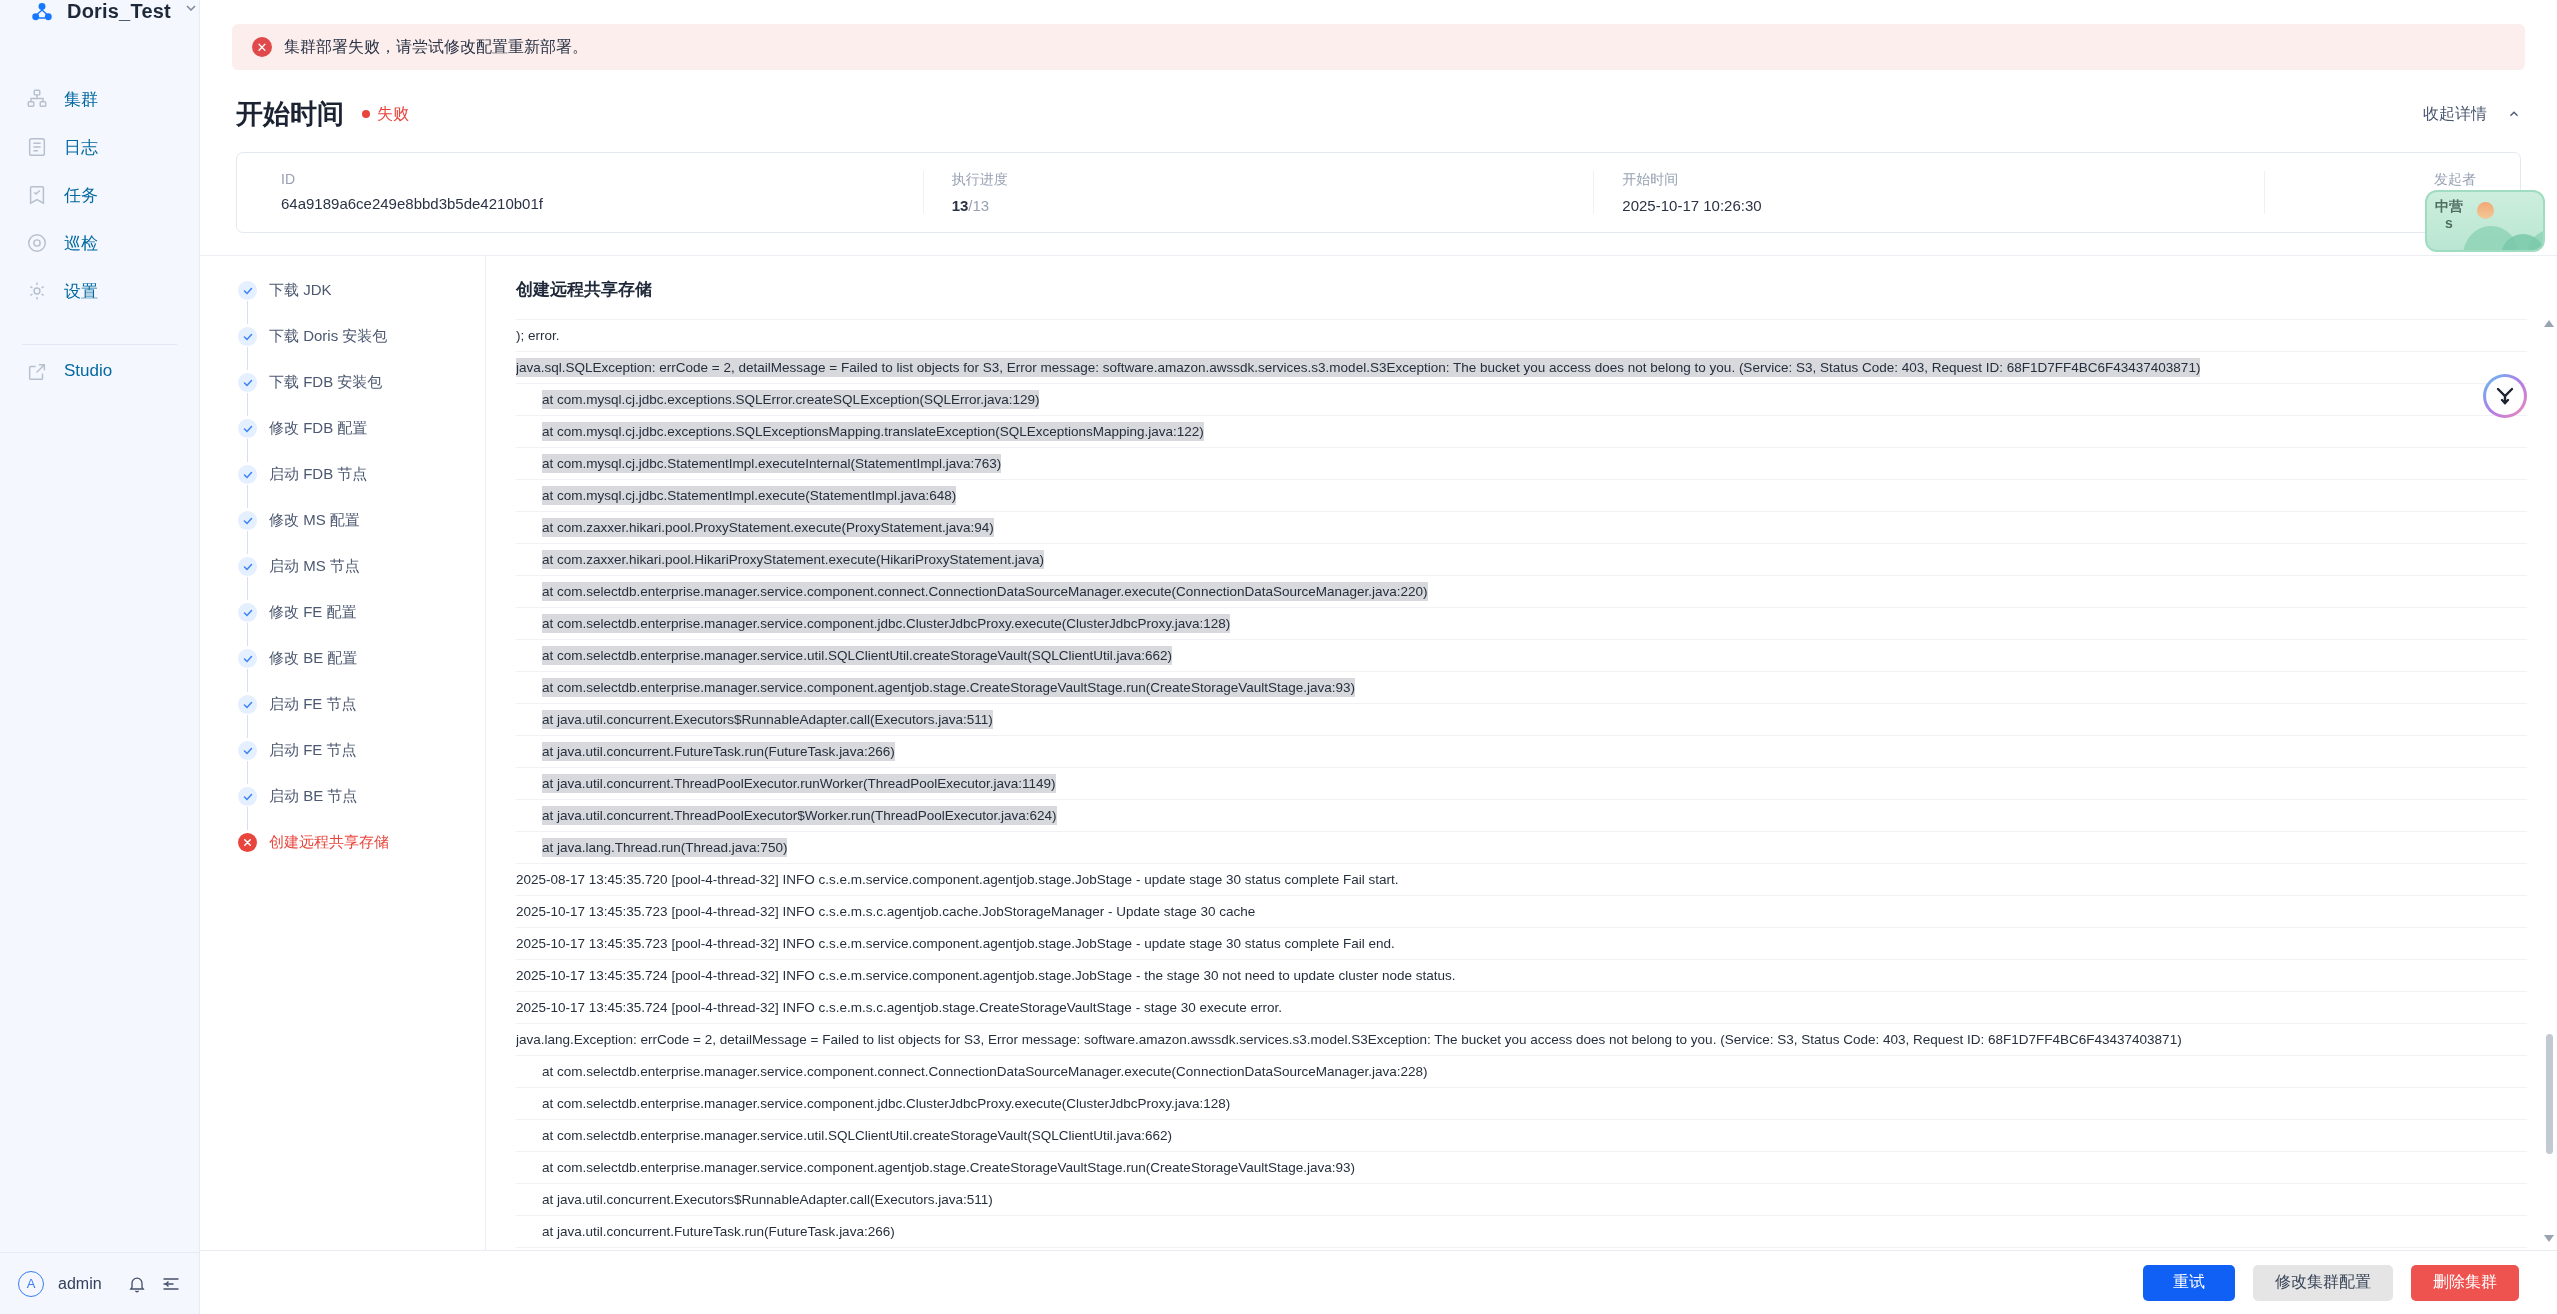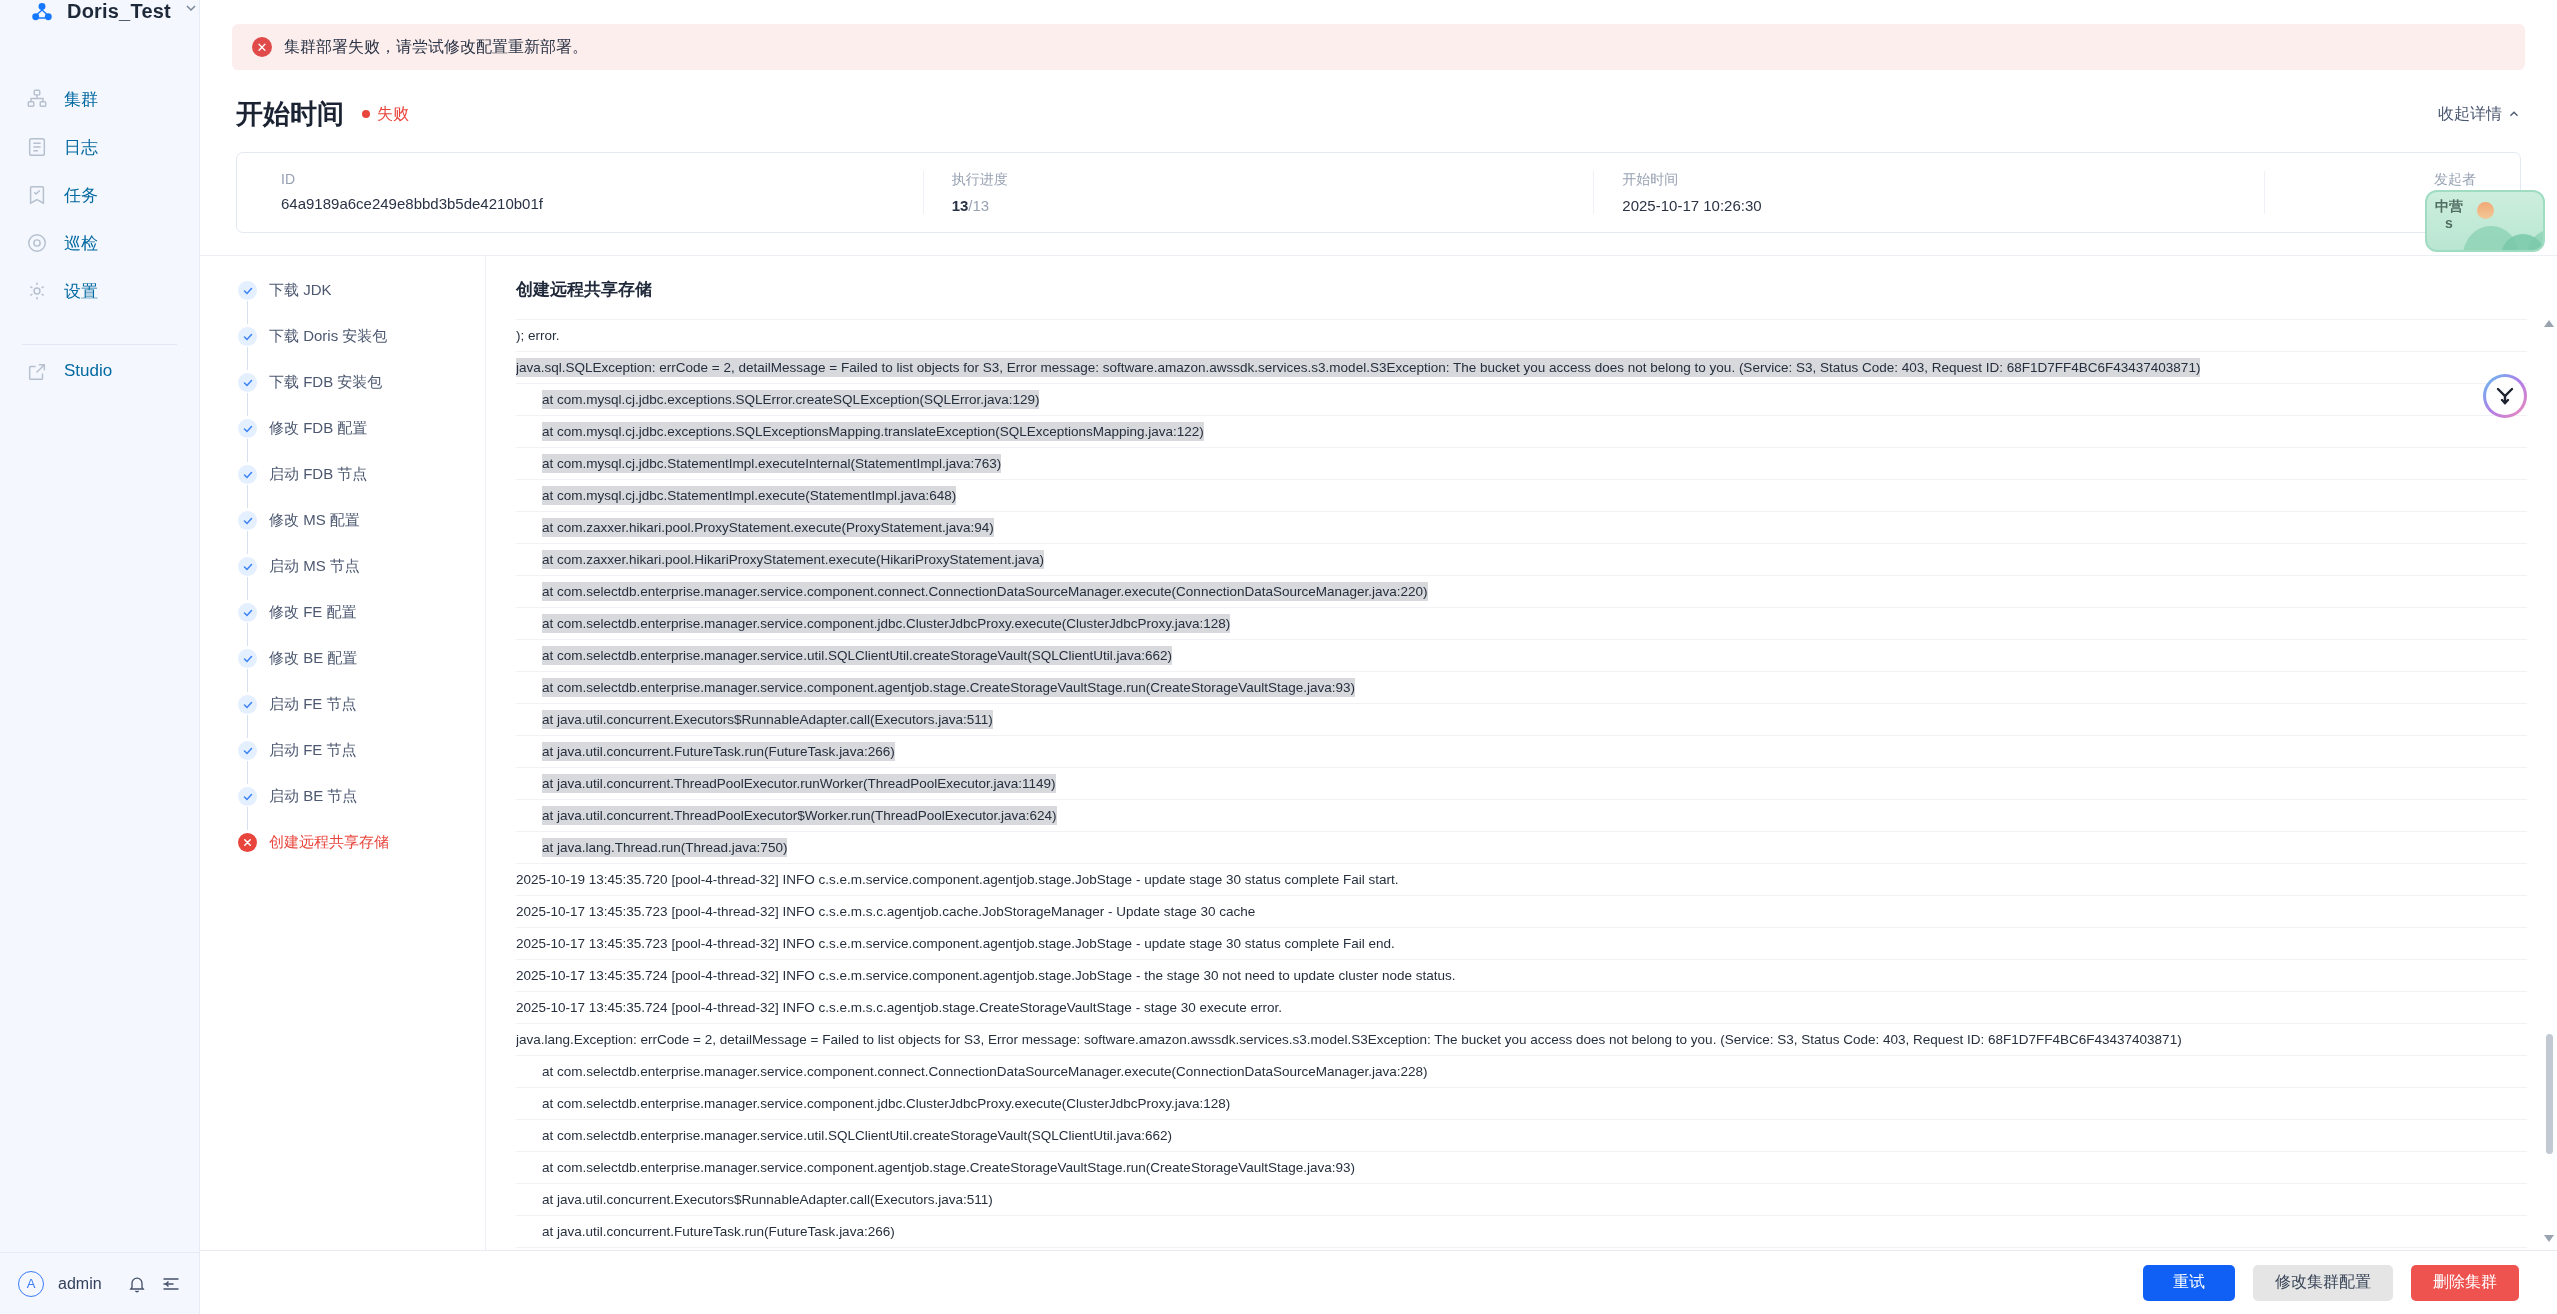--- a/index.html
+++ b/index.html
@@ -77,21 +77,21 @@
     padding: 26px 36px 14px 36px;
   }
   .page-title { font-size: 27px; font-weight: 700; color: #1b2333; }
   .status-badge {
     display: flex; align-items: center; gap: 7px;
     margin-left: 18px; font-size: 16px; color: #e8453c;
   }
   .status-dot { width: 8px; height: 8px; border-radius: 50%; background: #e8453c; }
   .head-spacer { flex: 1; }
   .collapse-btn {
-    display: flex; align-items: center; gap: 5px;
+    display: flex; align-items: center; gap: 20px;
     font-size: 16px; color: #4b5870; cursor: pointer;
   }
   .collapse-caret { width: 14px; height: 14px; }
 
   .info-card {
     margin: 6px 36px 0 36px;
     border: 1px solid #e4e9f1; border-radius: 7px;
     display: flex; padding: 18px 16px;
   }
   .info-cell { flex: 1; padding: 0 28px; }
@@ -502,21 +502,21 @@
             <div class="log-line hl ind1"><span class="seg">at com.zaxxer.hikari.pool.HikariProxyStatement.execute(HikariProxyStatement.java)</span></div>
             <div class="log-line hl ind1"><span class="seg">at com.selectdb.enterprise.manager.service.component.connect.ConnectionDataSourceManager.execute(ConnectionDataSourceManager.java:220)</span></div>
             <div class="log-line hl ind1"><span class="seg">at com.selectdb.enterprise.manager.service.component.jdbc.ClusterJdbcProxy.execute(ClusterJdbcProxy.java:128)</span></div>
             <div class="log-line hl ind1"><span class="seg">at com.selectdb.enterprise.manager.service.util.SQLClientUtil.createStorageVault(SQLClientUtil.java:662)</span></div>
             <div class="log-line hl ind1"><span class="seg">at com.selectdb.enterprise.manager.service.component.agentjob.stage.CreateStorageVaultStage.run(CreateStorageVaultStage.java:93)</span></div>
             <div class="log-line hl ind1"><span class="seg">at java.util.concurrent.Executors$RunnableAdapter.call(Executors.java:511)</span></div>
             <div class="log-line hl ind1"><span class="seg">at java.util.concurrent.FutureTask.run(FutureTask.java:266)</span></div>
             <div class="log-line hl ind1"><span class="seg">at java.util.concurrent.ThreadPoolExecutor.runWorker(ThreadPoolExecutor.java:1149)</span></div>
             <div class="log-line hl ind1"><span class="seg">at java.util.concurrent.ThreadPoolExecutor$Worker.run(ThreadPoolExecutor.java:624)</span></div>
             <div class="log-line hl ind1"><span class="seg">at java.lang.Thread.run(Thread.java:750)</span></div>
-            <div class="log-line"><span class="seg">2025-10-19 13:45:35.720 [pool-4-thread-32] INFO  c.s.e.m.service.component.agentjob.stage.JobStage - update stage 30 status complete Fail start.</span></div>
+            <div class="log-line"><span class="seg">2025-08-17 13:45:35.720 [pool-4-thread-32] INFO  c.s.e.m.service.component.agentjob.stage.JobStage - update stage 30 status complete Fail start.</span></div>
             <div class="log-line"><span class="seg">2025-10-17 13:45:35.723 [pool-4-thread-32] INFO  c.s.e.m.s.c.agentjob.cache.JobStorageManager - Update stage 30 cache</span></div>
             <div class="log-line"><span class="seg">2025-10-17 13:45:35.723 [pool-4-thread-32] INFO  c.s.e.m.service.component.agentjob.stage.JobStage - update stage 30 status complete Fail end.</span></div>
             <div class="log-line"><span class="seg">2025-10-17 13:45:35.724 [pool-4-thread-32] INFO  c.s.e.m.service.component.agentjob.stage.JobStage - the stage 30 not need to update cluster node status.</span></div>
             <div class="log-line"><span class="seg">2025-10-17 13:45:35.724 [pool-4-thread-32] INFO  c.s.e.m.s.c.agentjob.stage.CreateStorageVaultStage - stage 30 execute error.</span></div>
             <div class="log-line"><span class="seg">java.lang.Exception: errCode = 2, detailMessage = Failed to list objects for S3, Error message: software.amazon.awssdk.services.s3.model.S3Exception: The bucket you access does not belong to you. (Service: S3, Status Code: 403, Request ID: 68F1D7FF4BC6F43437403871)</span></div>
             <div class="log-line ind2"><span class="seg">at com.selectdb.enterprise.manager.service.component.connect.ConnectionDataSourceManager.execute(ConnectionDataSourceManager.java:228)</span></div>
             <div class="log-line ind2"><span class="seg">at com.selectdb.enterprise.manager.service.component.jdbc.ClusterJdbcProxy.execute(ClusterJdbcProxy.java:128)</span></div>
             <div class="log-line ind2"><span class="seg">at com.selectdb.enterprise.manager.service.util.SQLClientUtil.createStorageVault(SQLClientUtil.java:662)</span></div>
             <div class="log-line ind2"><span class="seg">at com.selectdb.enterprise.manager.service.component.agentjob.stage.CreateStorageVaultStage.run(CreateStorageVaultStage.java:93)</span></div>
             <div class="log-line ind2"><span class="seg">at java.util.concurrent.Executors$RunnableAdapter.call(Executors.java:511)</span></div>

